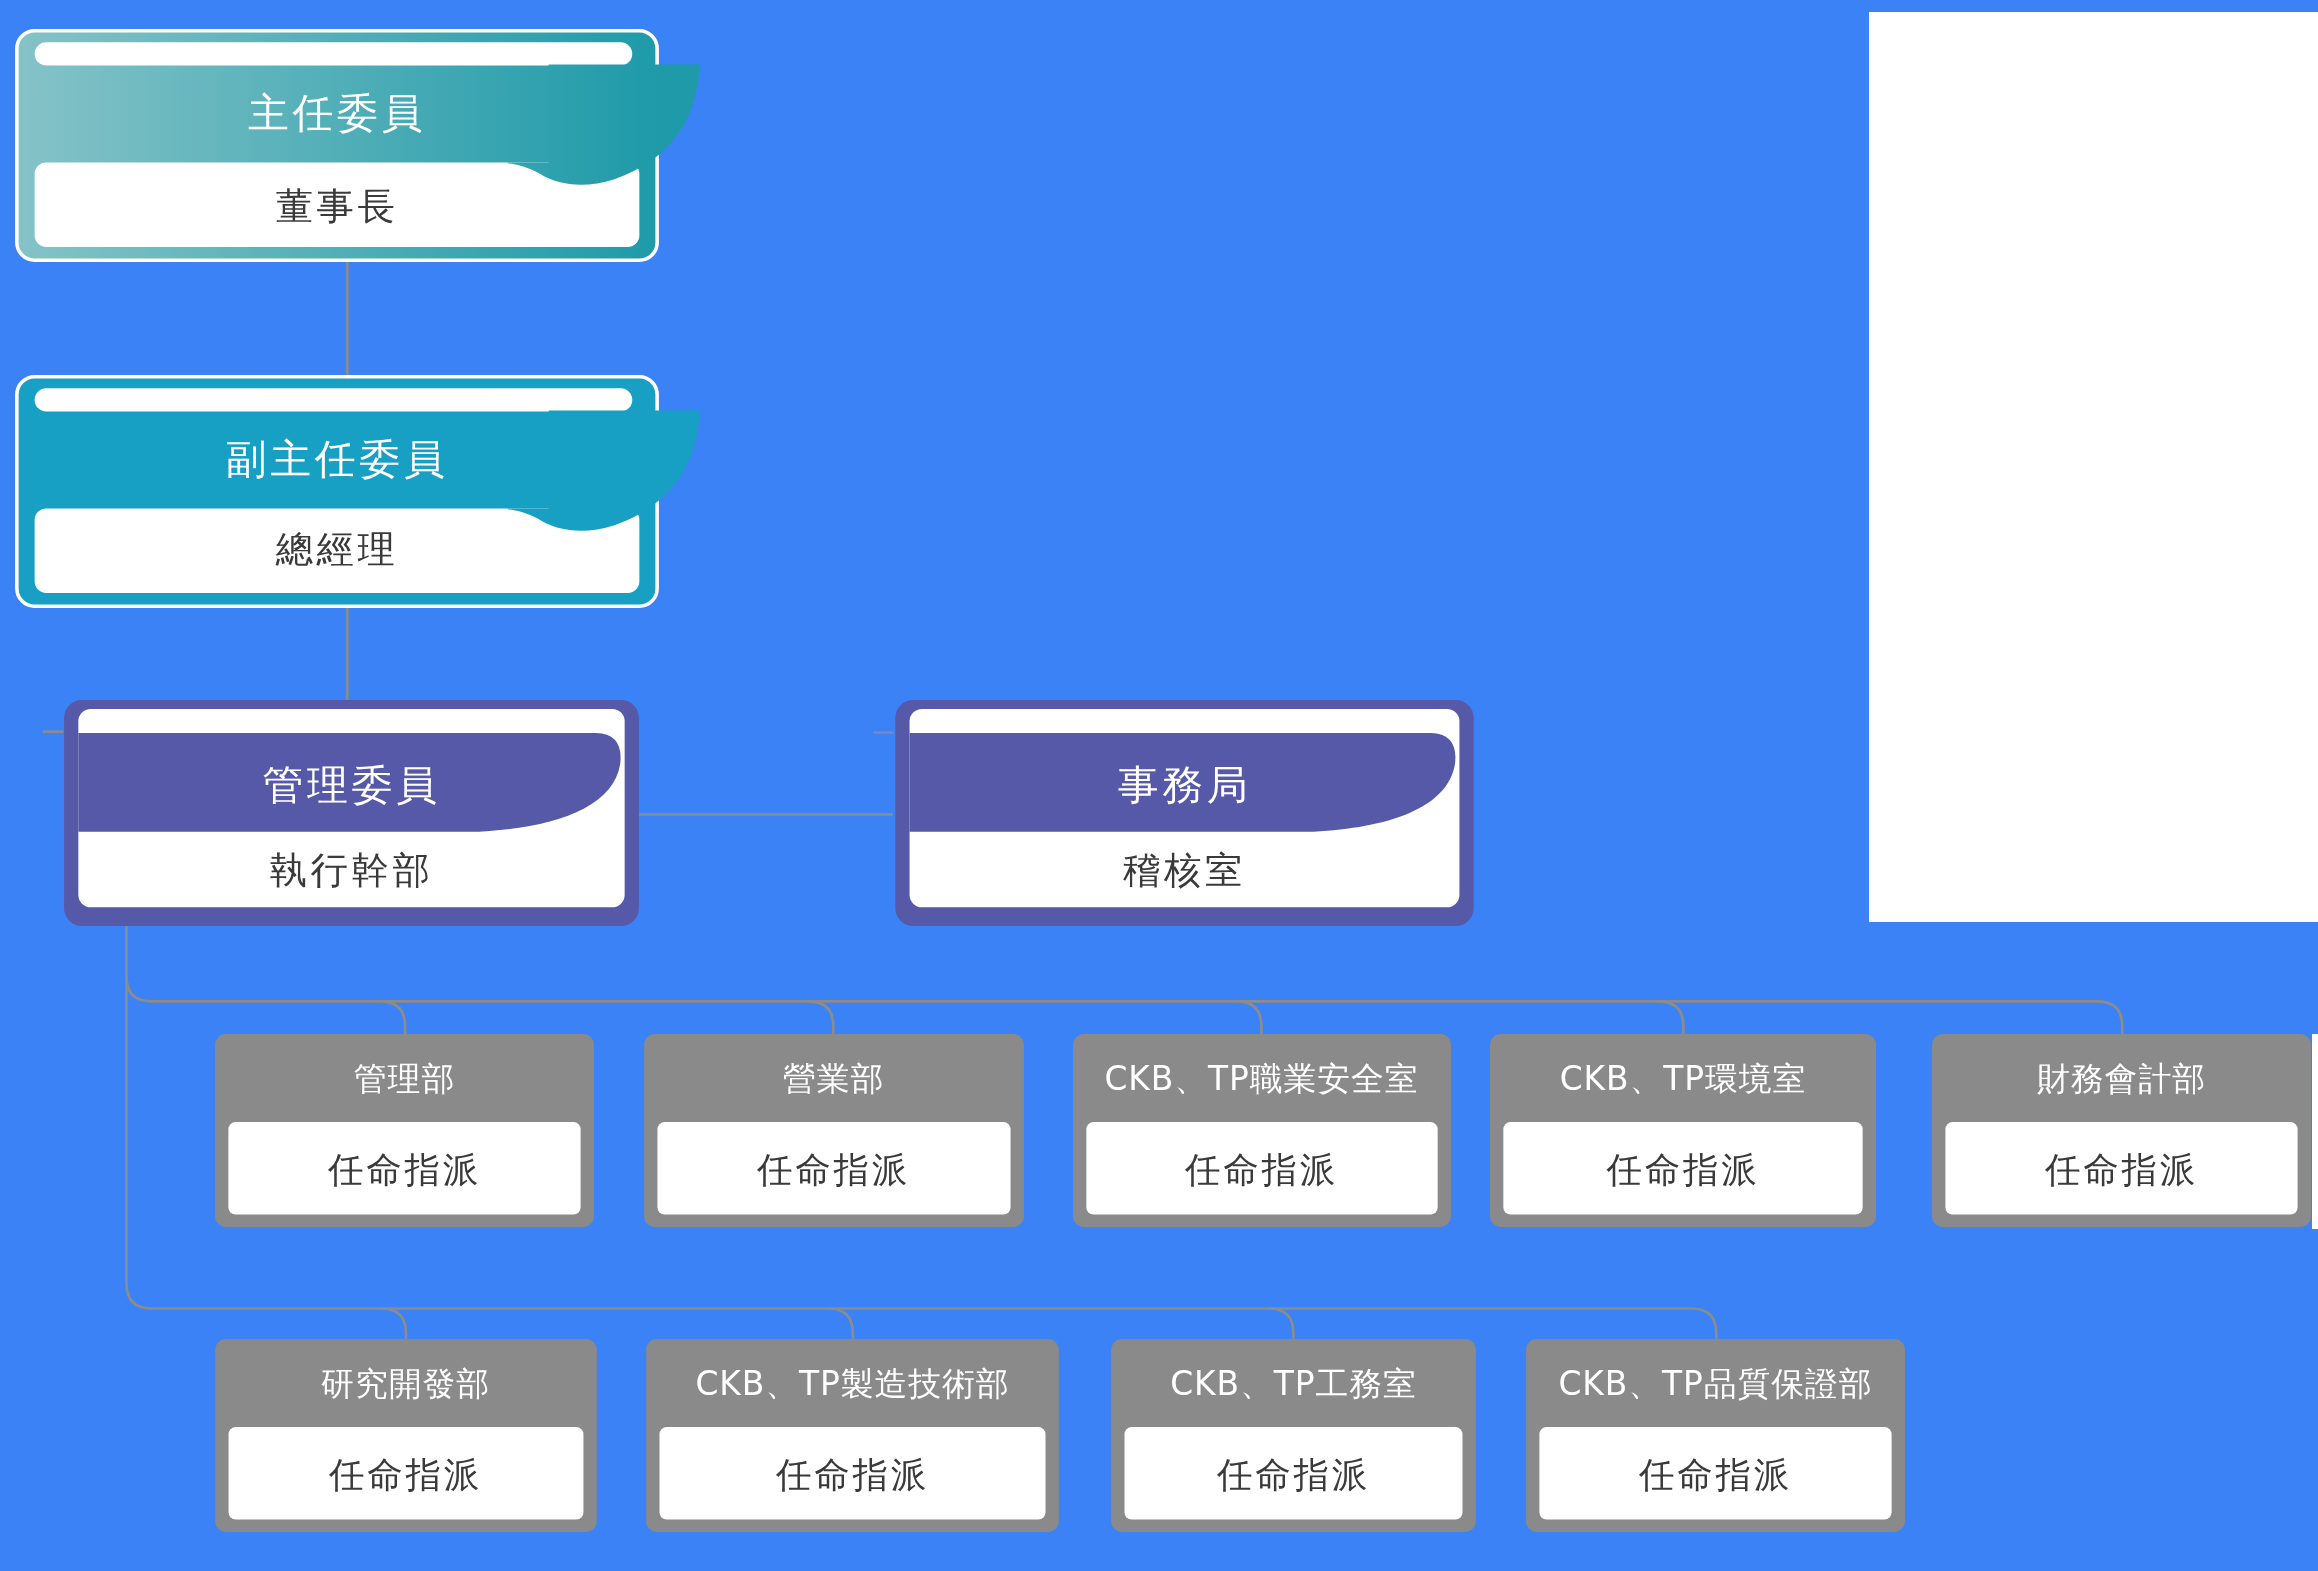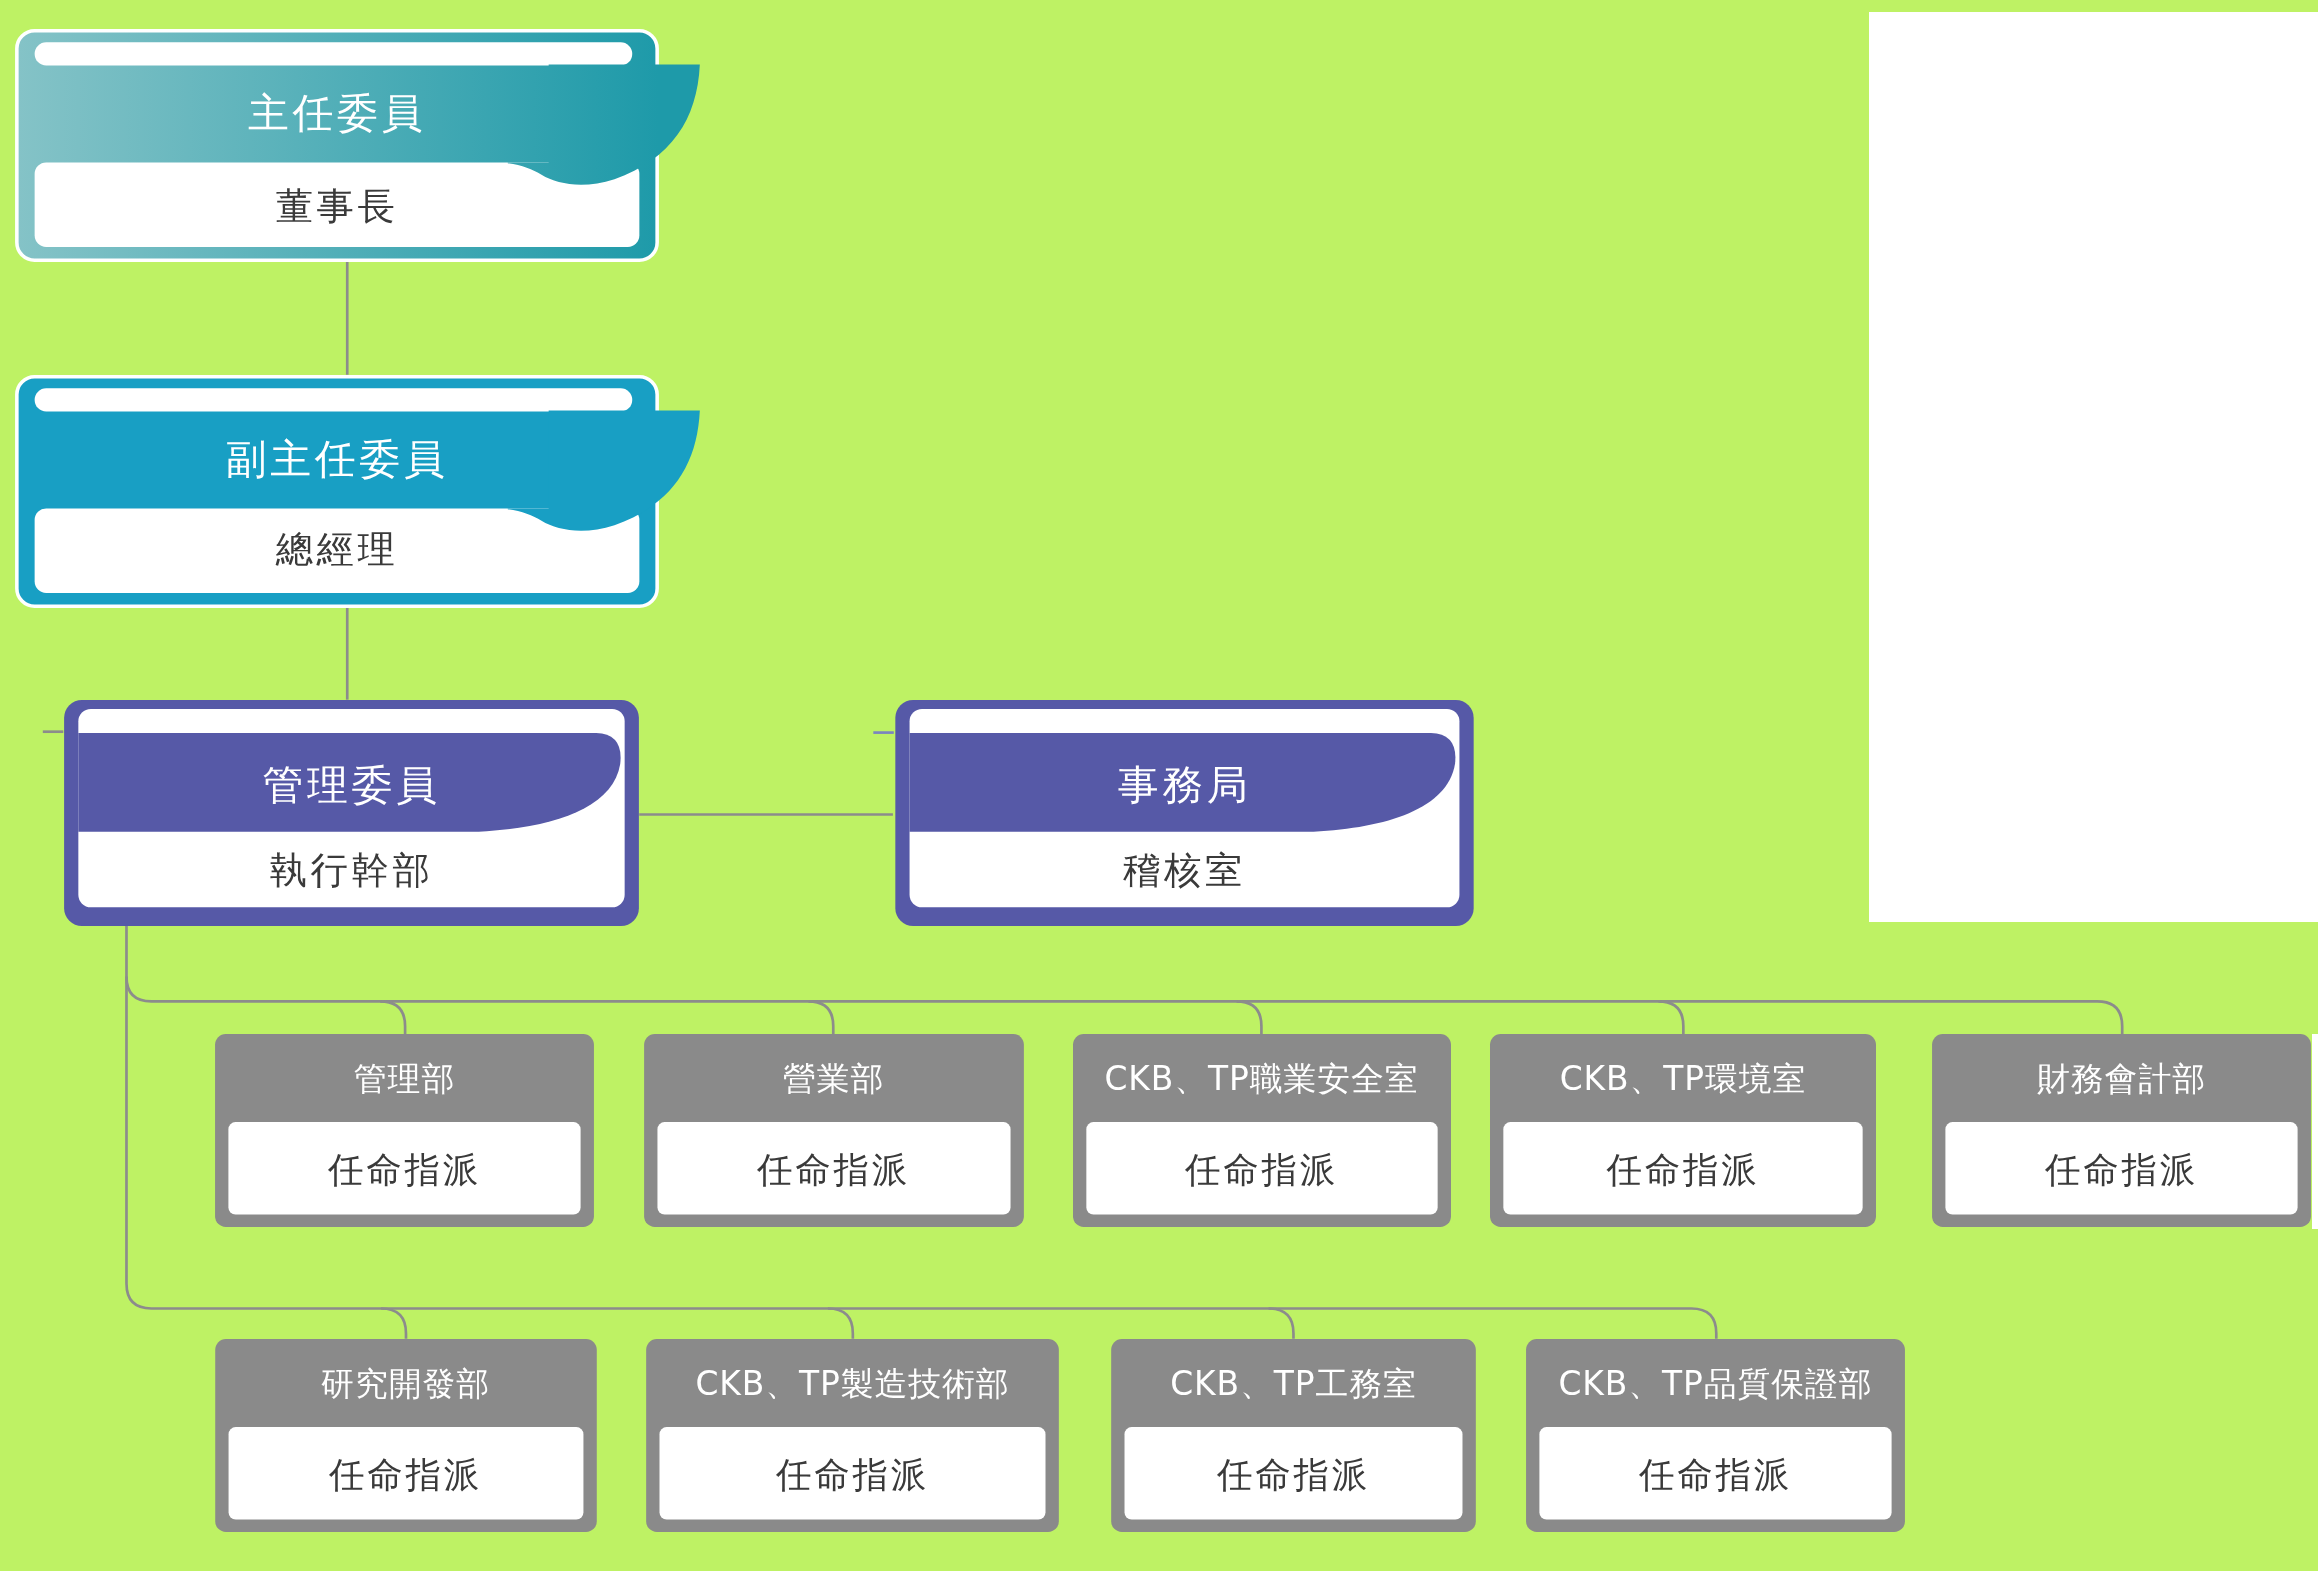--- a/index.html
+++ b/index.html
@@ -1,19 +1,19 @@
 <!DOCTYPE html>
 <html style="font-size:14.2px"><head>
 <meta charset="utf-8">
 <style>
   html,body{margin:0;padding:0;background:#000;}
   .canvas{
     position:relative;
     width:2319px;height:1572px;
-    background:#bef264;
+    background:#3b82f6;
     overflow:hidden;
     font-family:"DejaVu Sans",sans-serif;
   }
   .abs{position:absolute;}
   .white-panel{background:#ffffff;}
   svg{display:block;overflow:visible;}
   text{font-family:"DejaVu Sans",sans-serif;}
   .hdr-text{fill:#ffffff;}
   .body-text{fill:#3a3a3a;}
   .big-hdr{font-size:46px;letter-spacing:4px;}

